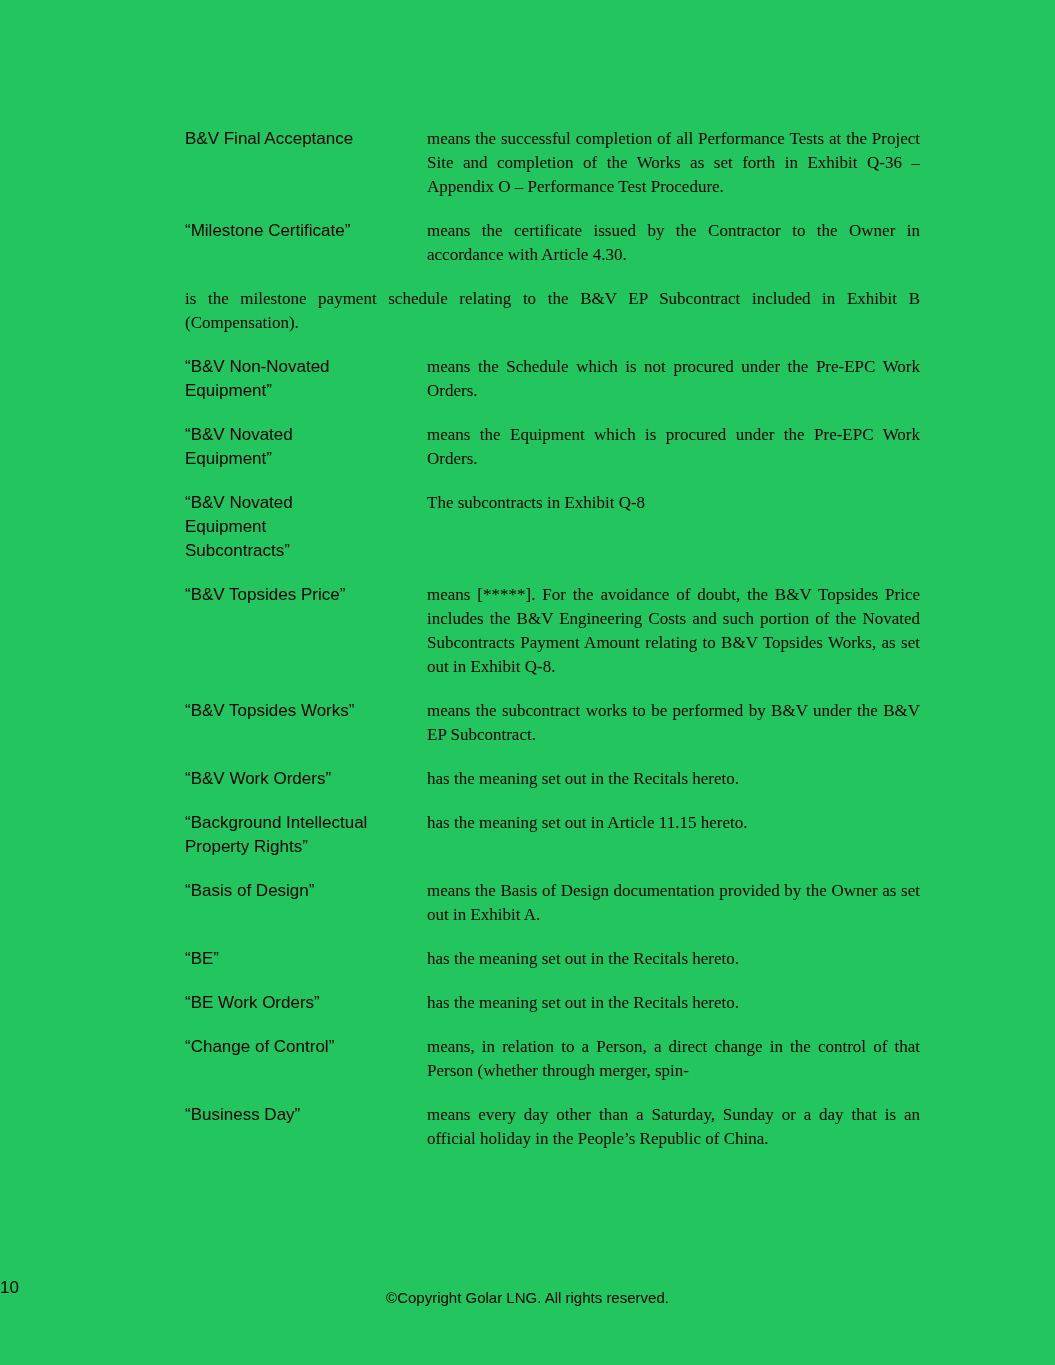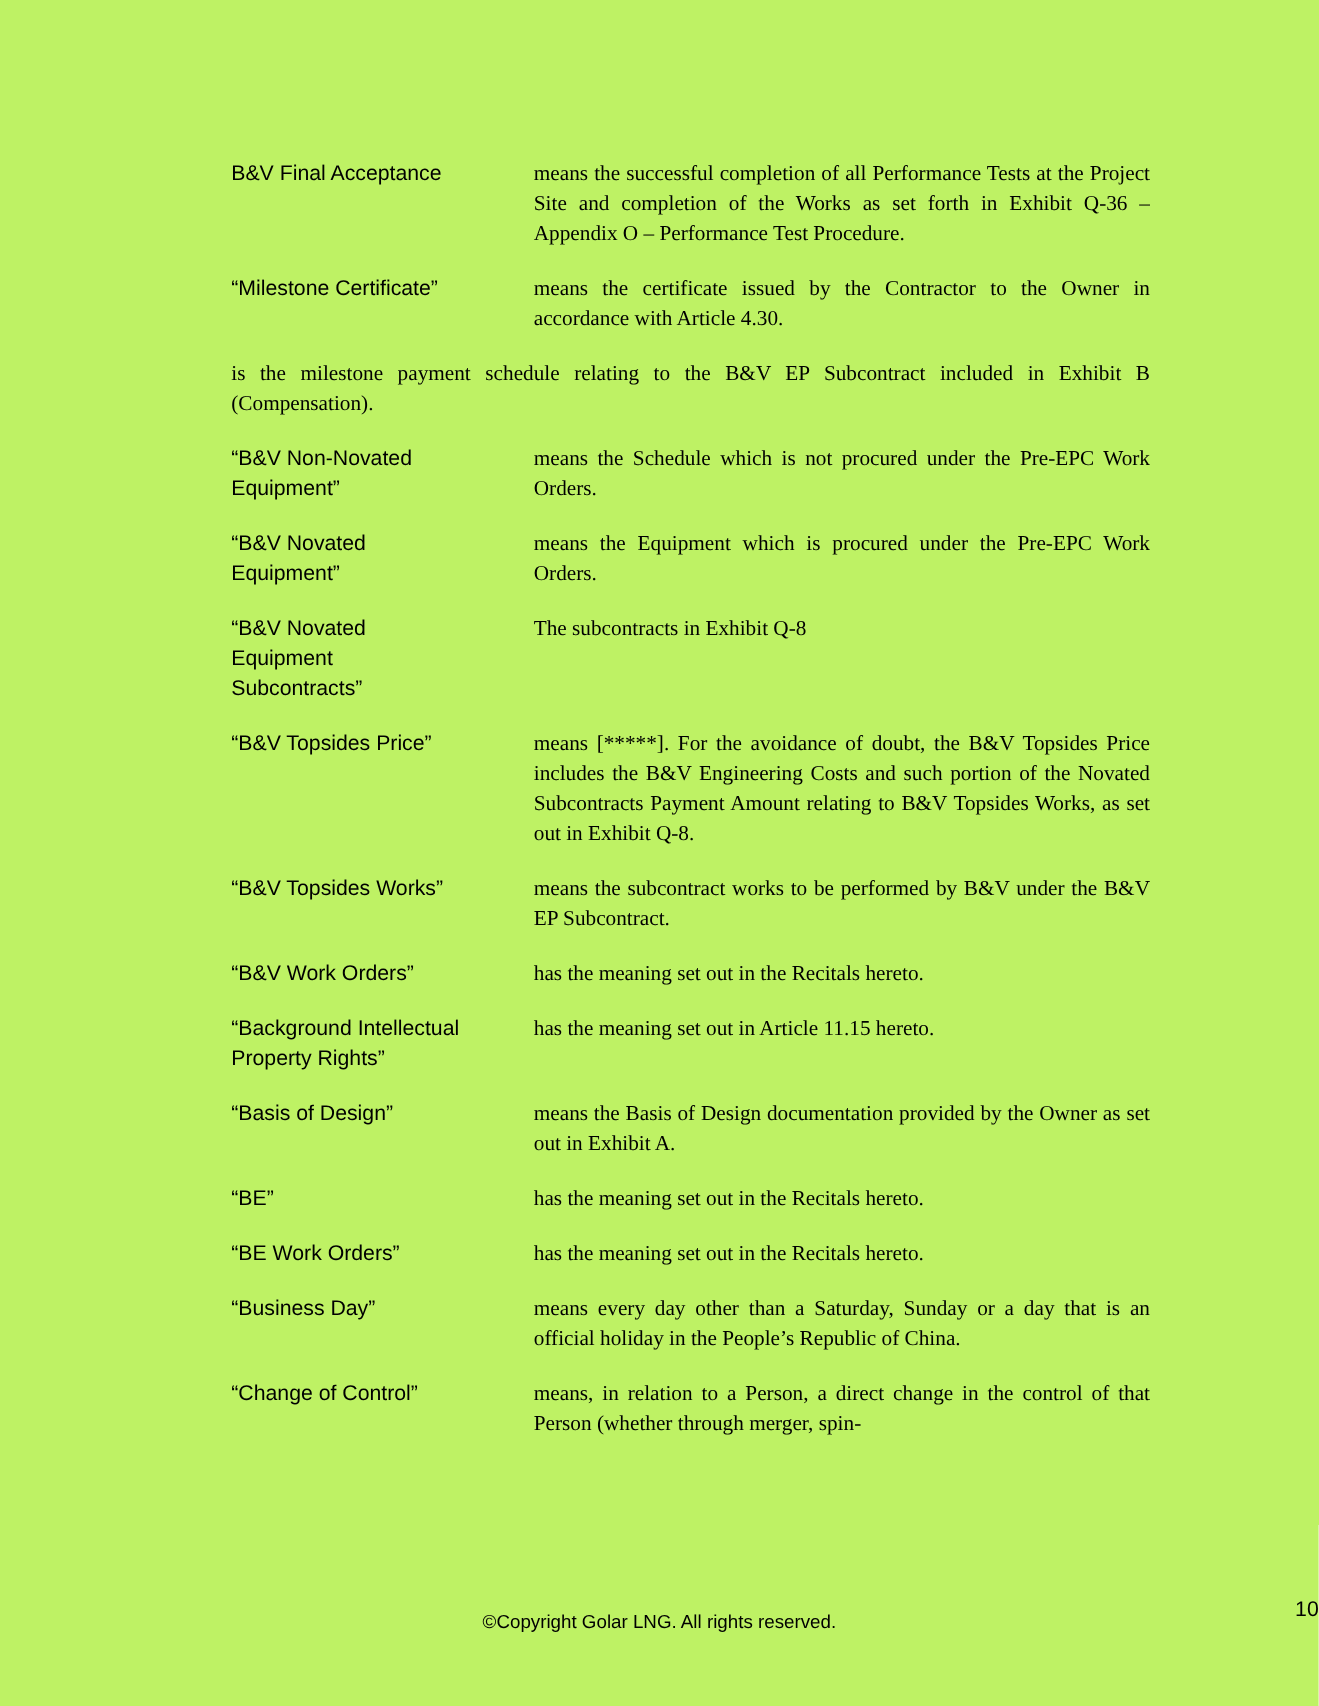--- a/index.html
+++ b/index.html
@@ -6,21 +6,21 @@
     margin: 0;
     padding: 0;
     background: #ffffff;
     font-family: "Liberation Sans", sans-serif;
     color: #000000;
   }
   .page {
     position: relative;
     width: 1055px;
     height: 1365px;
-    background: #bef264;
+    background: #22c55e;
     box-sizing: border-box;
     padding: 127px 135px 0 185px;
     overflow: hidden;
   }
   .def-row {
     display: flex;
     align-items: flex-start;
     margin-bottom: 20px;
     font-size: 17px;
     line-height: 24px;
@@ -35,21 +35,21 @@
   .def-text {
     flex: 1 1 auto;
     text-align: justify;
     font-family: Liberation Serif, serif;
   }
   .page-number {
     position: absolute;
     top: 1276px;
     left: 0;
     right: 0;
-    text-align: right;
+    text-align: left;
     font-size: 17px;
     line-height: 24px;
   }
   .copyright {
     position: absolute;
     top: 1288px;
     left: 0;
     right: 0;
     text-align: center;
     font-size: 15px;
@@ -124,25 +124,25 @@
     <div class="def-term">“BE”</div>
     <div class="def-text">has the meaning set out in the Recitals hereto.</div>
   </div>
 
   <div class="def-row">
     <div class="def-term">“BE Work Orders”</div>
     <div class="def-text">has the meaning set out in the Recitals hereto.</div>
   </div>
 
   <div class="def-row">
-    <div class="def-term">“Business Day”</div>
-    <div class="def-text">means every day other than a Saturday, Sunday or a day that is an official holiday in the People’s Republic of China.</div>
+    <div class="def-term">“Change of Control”</div>
+    <div class="def-text">means, in relation to a Person, a direct change in the control of that Person (whether through merger, spin-</div>
   </div>
 
   <div class="def-row">
-    <div class="def-term">“Change of Control”</div>
-    <div class="def-text">means, in relation to a Person, a direct change in the control of that Person (whether through merger, spin-</div>
+    <div class="def-term">“Business Day”</div>
+    <div class="def-text">means every day other than a Saturday, Sunday or a day that is an official holiday in the People’s Republic of China.</div>
   </div>
 
   <div class="page-number">10</div>
   <div class="copyright">©Copyright Golar LNG. All rights reserved.</div>
 
 </div>
 
 </body></html>

